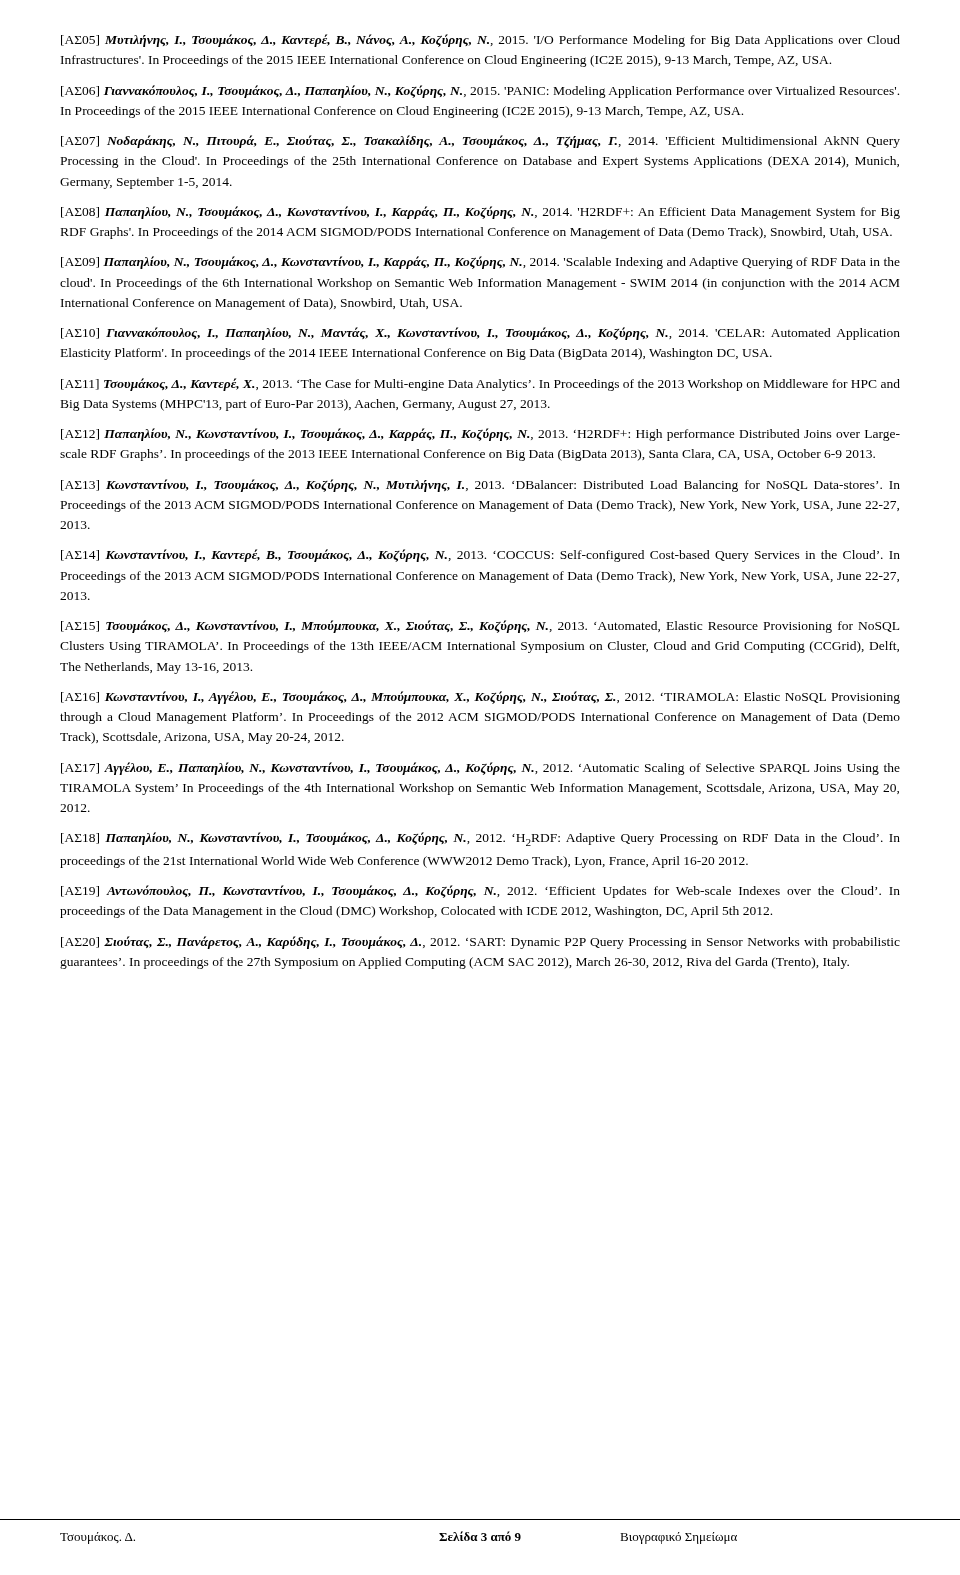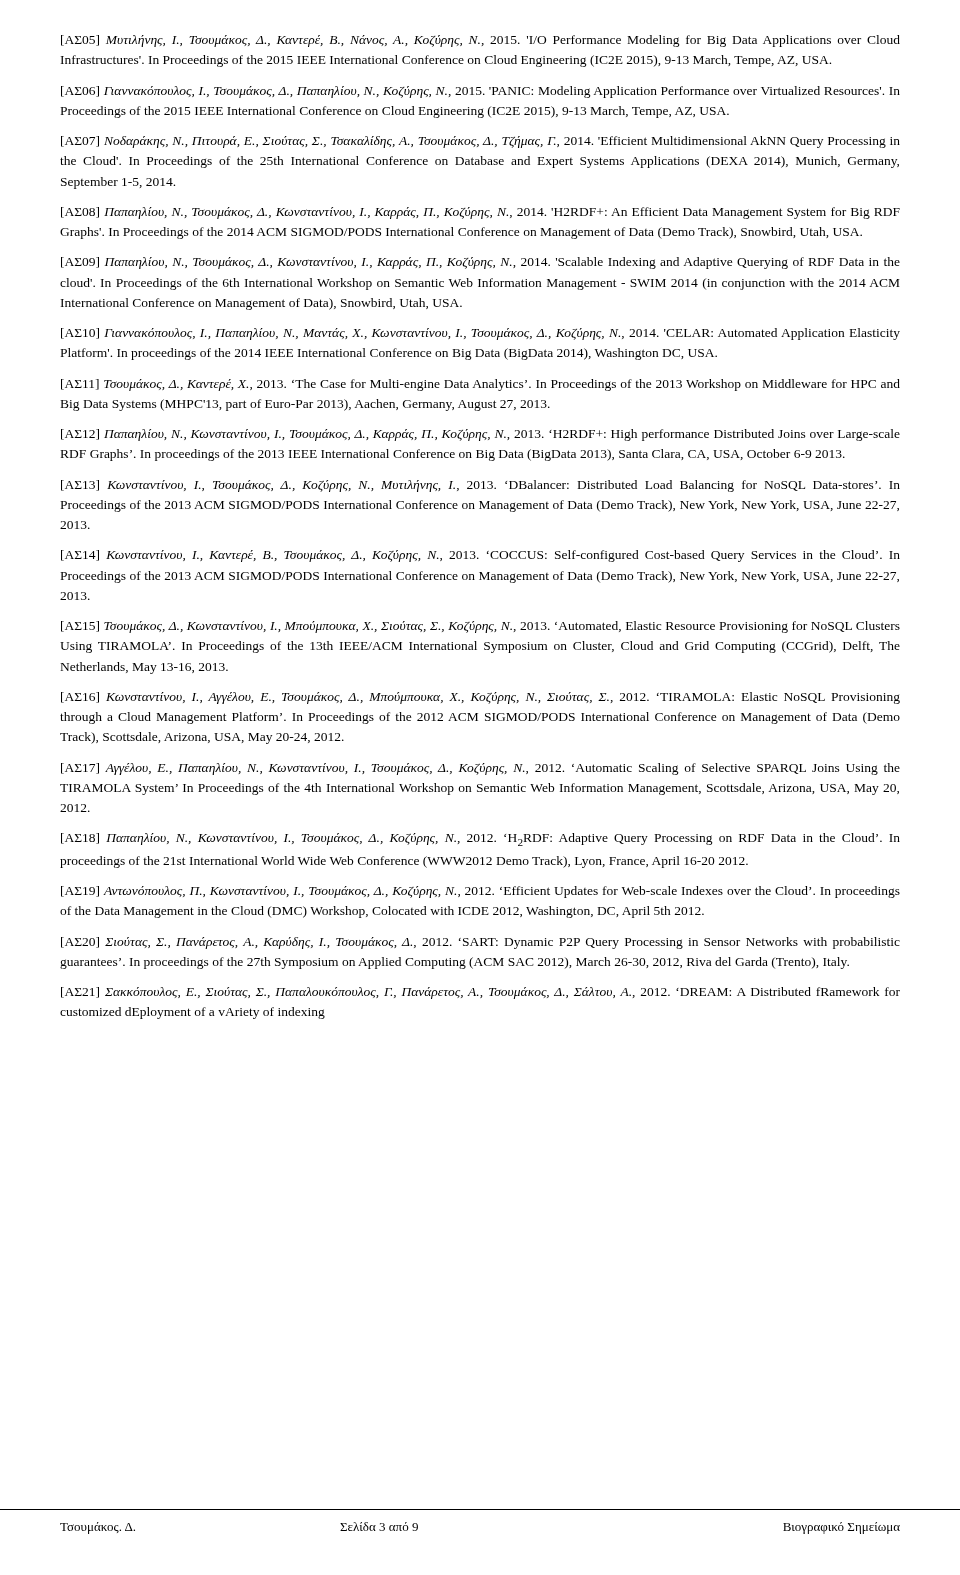--- a/index.html
+++ b/index.html
@@ -19,45 +19,47 @@
       position: relative;
     }
     .entry {
       margin-bottom: 10px;
       text-align: justify;
     }
     .entry-text {
       line-height: 1.5;
     }
     .bold-italic {
-      font-weight: normal;
+      font-weight: bold;
       font-style: italic;
     }
     .bold {
       font-weight: normal;
     }
     .footer {
       position: absolute;
-      bottom: 30px;
+      bottom: 20px;
       left: 0;
       right: 0;
       width: 100%;
       display: flex;
       justify-content: space-between;
       padding: 8px 60px;
       border-top: 1px solid #000;
       font-size: 13px;
     }
     .footer-left, .footer-center, .footer-right {
       flex: 1;
     }
     .footer-center {
+      text-align: center;
+      font-weight: bold;
     }
     .footer-right {
-      text-align: right;
+      text-align: left;
     }
   </style>
 </head>
 <body>
 
 <div class="page">
 
   <div id="entries-container">
       <div class="entry"><span class="entry-text"><span class="bold">[ΑΣ05] </span><span class="bold-italic">Μυτιλήνης, Ι., Τσουμάκος, Δ., Καντερέ, Β., Νάνος, Α., Κοζύρης, Ν.</span><span class="bold">, 2015.</span> 'I/O Performance Modeling for Big Data Applications over Cloud Infrastructures'. In Proceedings of the 2015 IEEE International Conference on Cloud Engineering (IC2E 2015), 9-13 March, Tempe, AZ, USA.</span></div>
       <div class="entry"><span class="entry-text"><span class="bold">[ΑΣ06] </span><span class="bold-italic">Γιαννακόπουλος, Ι., Τσουμάκος, Δ., Παπαηλίου, Ν., Κοζύρης, Ν.</span><span class="bold">, 2015.</span> 'PANIC: Modeling Application Performance over Virtualized Resources'. In Proceedings of the 2015 IEEE International Conference on Cloud Engineering (IC2E 2015), 9-13 March, Tempe, AZ, USA.</span></div>
@@ -68,21 +70,20 @@
       <div class="entry"><span class="entry-text"><span class="bold">[ΑΣ11] </span><span class="bold-italic">Τσουμάκος, Δ., Καντερέ, Χ.</span><span class="bold">, 2013.</span> ‘The Case for Multi-engine Data Analytics’. In Proceedings of the 2013 Workshop on Middleware for HPC and Big Data Systems (MHPC'13, part of Euro-Par 2013), Aachen, Germany, August 27, 2013.</span></div>
       <div class="entry"><span class="entry-text"><span class="bold">[ΑΣ12] </span><span class="bold-italic">Παπαηλίου, Ν., Κωνσταντίνου, Ι., Τσουμάκος, Δ., Καρράς, Π., Κοζύρης, Ν.</span><span class="bold">, 2013.</span> ‘H2RDF+: High performance Distributed Joins over Large-scale RDF Graphs’. In proceedings of the 2013 IEEE International Conference on Big Data (BigData 2013), Santa Clara, CA, USA, October 6-9 2013.</span></div>
       <div class="entry"><span class="entry-text"><span class="bold">[ΑΣ13] </span><span class="bold-italic">Κωνσταντίνου, Ι., Τσουμάκος, Δ., Κοζύρης, Ν., Μυτιλήνης, Ι.</span><span class="bold">, 2013.</span> ‘DBalancer: Distributed Load Balancing for NoSQL Data-stores’. In Proceedings of the 2013 ACM SIGMOD/PODS International Conference on Management of Data (Demo Track), New York, New York, USA, June 22-27, 2013.</span></div>
       <div class="entry"><span class="entry-text"><span class="bold">[ΑΣ14] </span><span class="bold-italic">Κωνσταντίνου, Ι., Καντερέ, Β., Τσουμάκος, Δ., Κοζύρης, Ν.</span><span class="bold">, 2013.</span> ‘COCCUS: Self-configured Cost-based Query Services in the Cloud’. In Proceedings of the 2013 ACM SIGMOD/PODS International Conference on Management of Data (Demo Track), New York, New York, USA, June 22-27, 2013.</span></div>
       <div class="entry"><span class="entry-text"><span class="bold">[ΑΣ15] </span><span class="bold-italic">Τσουμάκος, Δ., Κωνσταντίνου, Ι., Μπούμπουκα, Χ., Σιούτας, Σ., Κοζύρης, Ν.</span><span class="bold">, 2013.</span> ‘Automated, Elastic Resource Provisioning for NoSQL Clusters Using TIRAMOLA’. In Proceedings of the 13th IEEE/ACM International Symposium on Cluster, Cloud and Grid Computing (CCGrid), Delft, The Netherlands, May 13-16, 2013.</span></div>
       <div class="entry"><span class="entry-text"><span class="bold">[ΑΣ16] </span><span class="bold-italic">Κωνσταντίνου, Ι., Αγγέλου, Ε., Τσουμάκος, Δ., Μπούμπουκα, Χ., Κοζύρης, Ν., Σιούτας, Σ.</span><span class="bold">, 2012.</span> ‘TIRAMOLA: Elastic NoSQL Provisioning through a Cloud Management Platform’. In Proceedings of the 2012 ACM SIGMOD/PODS International Conference on Management of Data (Demo Track), Scottsdale, Arizona, USA, May 20-24, 2012.</span></div>
       <div class="entry"><span class="entry-text"><span class="bold">[ΑΣ17] </span><span class="bold-italic">Αγγέλου, Ε., Παπαηλίου, Ν., Κωνσταντίνου, Ι., Τσουμάκος, Δ., Κοζύρης, Ν.</span><span class="bold">, 2012.</span> ‘Automatic Scaling of Selective SPARQL Joins Using the TIRAMOLA System’ In Proceedings of the 4th International Workshop on Semantic Web Information Management, Scottsdale, Arizona, USA, May 20, 2012.</span></div>
       <div class="entry"><span class="entry-text"><span class="bold">[ΑΣ18] </span><span class="bold-italic">Παπαηλίου, Ν., Κωνσταντίνου, Ι., Τσουμάκος, Δ., Κοζύρης, Ν.</span><span class="bold">, 2012.</span> ‘H<sub>2</sub>RDF: Adaptive Query Processing on RDF Data in the Cloud’. In proceedings of the 21st International World Wide Web Conference (WWW2012 Demo Track), Lyon, France, April 16-20 2012.</span></div>
       <div class="entry"><span class="entry-text"><span class="bold">[ΑΣ19] </span><span class="bold-italic">Αντωνόπουλος, Π., Κωνσταντίνου, Ι., Τσουμάκος, Δ., Κοζύρης, Ν.</span><span class="bold">, 2012.</span> ‘Efficient Updates for Web-scale Indexes over the Cloud’. In proceedings of the Data Management in the Cloud (DMC) Workshop, Colocated with ICDE 2012, Washington, DC, April 5th 2012.</span></div>
       <div class="entry"><span class="entry-text"><span class="bold">[ΑΣ20] </span><span class="bold-italic">Σιούτας, Σ., Πανάρετος, Α., Καρύδης, Ι., Τσουμάκος, Δ.</span><span class="bold">, 2012.</span> ‘SART: Dynamic P2P Query Processing in Sensor Networks with probabilistic guarantees’. In proceedings of the 27th Symposium on Applied Computing (ACM SAC 2012), March 26-30, 2012, Riva del Garda (Trento), Italy.</span></div>
-      <div class="entry"><span class="entry-text"><span class="bold">[ΑΣ21] </span><span class="bold-italic">Σακκόπουλος, Ε., Σιούτας, Σ., Παπαλουκόπουλος, Γ., Πανάρετος, Α., Τσουμάκος, Δ., Σάλτου, Α.</span><span class="bold">, 2012.</span> ‘DREAM: A Distributed fRamework for customized dEployment of a vAriety of indexing</span></div>
     </div>
 
   <div class="footer">
     <div class="footer-left">Τσουμάκος. Δ.</div>
     <div class="footer-center">Σελίδα 3 από 9</div>
     <div class="footer-right">Βιογραφικό Σημείωμα</div>
   </div>
 </div>
 
 </body></html>

